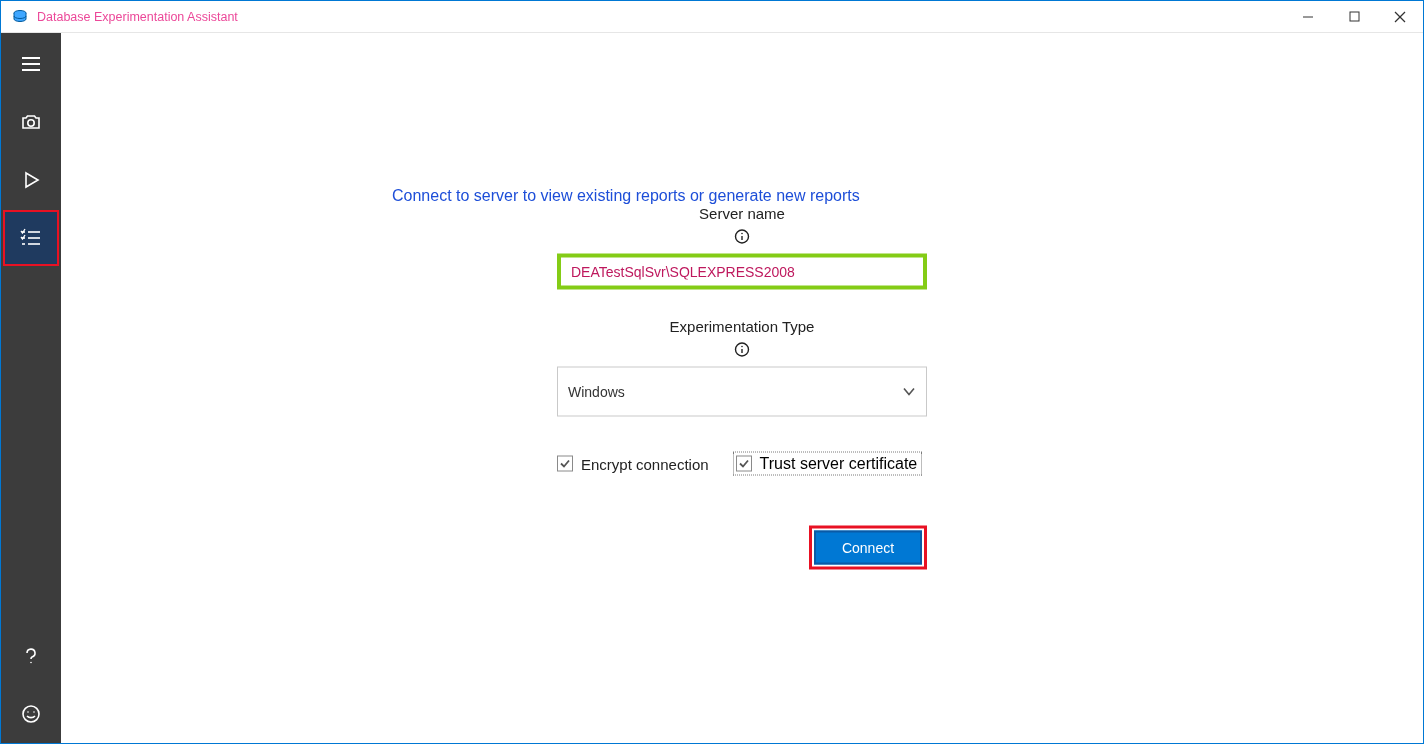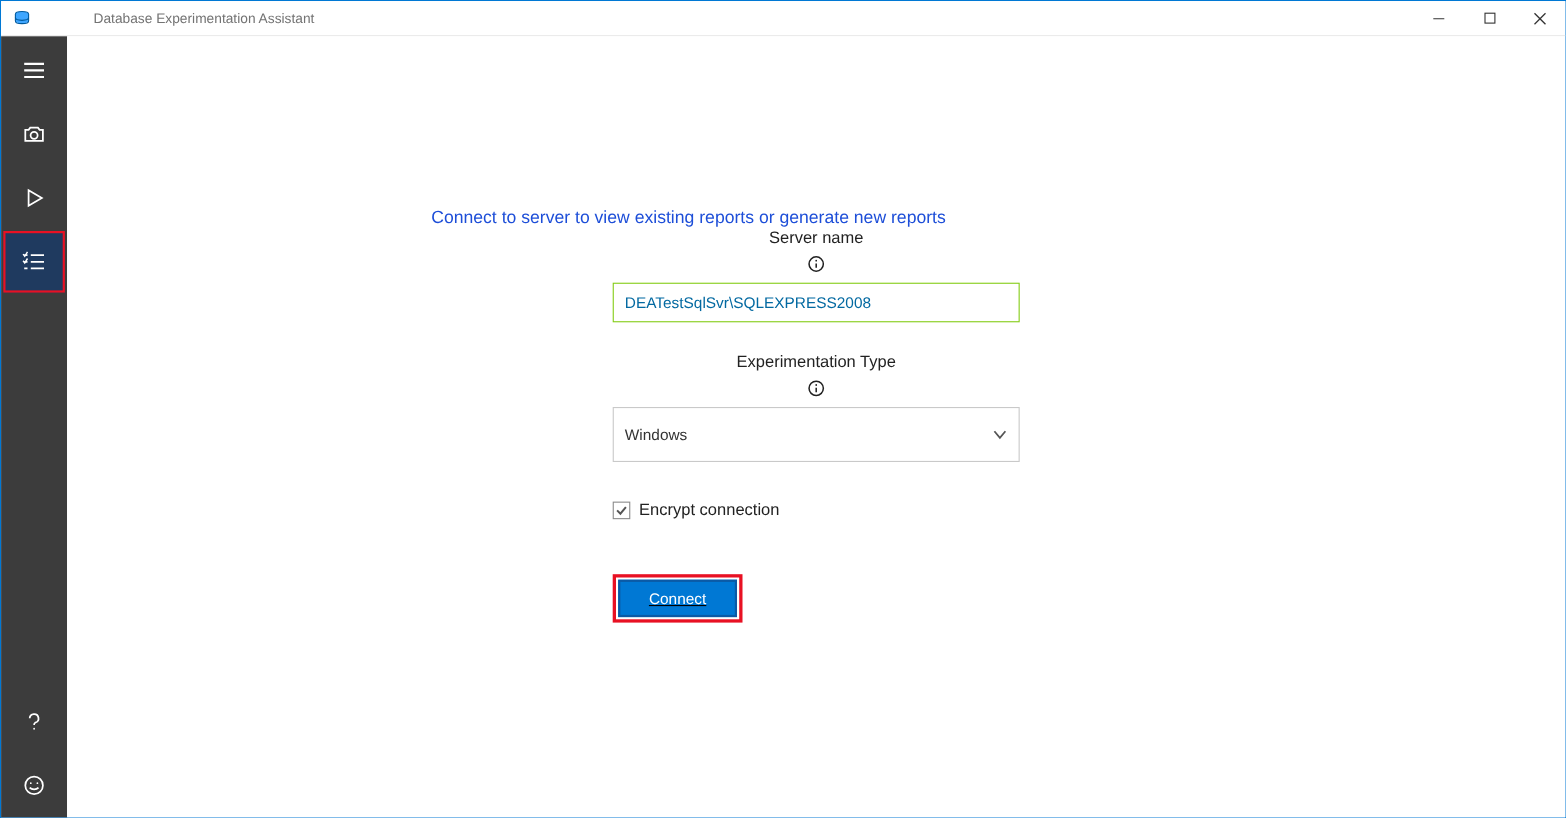--- a/index.html
+++ b/index.html
@@ -2,49 +2,49 @@
 <html><head>
   <meta charset="utf-8">
   <style>
     * { box-sizing: border-box; margin: 0; padding: 0; }
     html, body { width: 1424px; height: 744px; font-family: "Segoe UI", Arial, sans-serif; overflow: hidden; background: #fff; }
     .window { width: 100%; height: 100%; border: 1px solid #0078d4; display: flex; flex-direction: column; }
 
     
     .titlebar { height: 32px; display: flex; align-items: center; background: #fff; border-bottom: 1px solid #e6e6e6; }
     .titlebar .app-icon { width: 18px; height: 18px; margin: 0 8px 0 10px; display:flex; align-items:center; justify-content:center; }
-    .titlebar .title { font-size: 12.5px; color: #737373; flex: 0 0 auto; margin-left: 48px; }
+    .titlebar .title { font-size: 12.5px; color: #ec4899; flex: 0 0 auto; }
     .titlebar .spacer { flex: 1; }
     .win-btn { width: 46px; height: 32px; display:flex; align-items:center; justify-content:center; color:#333; }
 
     
     .body { flex:1; display:flex; }
     .sidebar { width: 60px; background:#3c3c3c; display:flex; flex-direction:column; align-items:center; padding-top:2px; }
     .sb-item { width:56px; height:56px; display:flex; align-items:center; justify-content:center; color:#fff; margin:1px 0; }
     .sb-item.hl { outline: 2px solid #e81123; outline-offset: -2px; background:#1f3a5f; }
     .sb-spacer { flex:1; }
 
     
     .main { flex:1; position:relative; background:#fff; }
     .center { position:absolute; left:50%; top:50%; transform:translate(-50%, -50%); width: 700px; margin-top: -10px; }
     .hint { font-size:16px; color:#1d4ed8; }
     .form { width: 370px; margin: 0 auto; }
     .label-row { display:flex; align-items:center; gap:6px; font-size:15px; color:#222; margin-bottom:8px;flex-direction:column; }
     .info-icon { width:18px; height:18px; display:inline-flex; align-items:center; justify-content:center; }
-    .text-input { width:100%; height:36px; border:1px solid #84cc16; padding:0 10px; font-size:14px; color:#0369a1; outline:none; background:#fff; }
+    .text-input { width:100%; height:36px; border:4px solid #84cc16; padding:0 10px; font-size:14px; color:#be185d; outline:none; background:#fff; }
     .select { position:relative; width:100%; height:50px; border:1px solid #c9c9c9; display:flex; align-items:center; justify-content:space-between; padding:0 10px; font-size:14px; color:#333; background:#fff; }
     .chev { width:14px; height:14px; }
     .gap { height: 28px; }
     .checks { display:flex; gap: 24px; margin-top: 35px; }
     .check { display:flex; align-items:center; gap:8px; font-size:15px; color:#222; }
     .checkbox { width:16px; height:16px; border:1px solid #8a8a8a; display:flex; align-items:center; justify-content:center; background:#fff; }
     .checkmark { width:12px; height:12px; }
     .trust-wrap { border: 1px dotted #7a7a7a; padding: 2px 4px 2px 2px; display:flex; align-items:center; gap: 8px; }
 
-    .connect-wrap { margin-top: 50px; display:flex; justify-content:flex-start;text-decoration:underline; }
+    .connect-wrap { margin-top: 50px; display:flex; justify-content:flex-end; }
     .connect-hl { border: 3px solid #e81123; padding: 2px; }
     .connect-btn { width: 108px; height: 34px; background:#0078d4; color:#fff; border: 2px solid #0b5aa6; font-size:14px; display:flex; align-items:center; justify-content:center; }
 
     svg { display:block; }
   </style>
 </head>
 <body>
 
 <div class="window">
 
@@ -165,20 +165,28 @@
 
           <div class="checks">
             <div class="check">
               <span class="checkbox">
                 <svg class="checkmark" viewBox="0 0 12 12" fill="none" stroke="#555" stroke-width="1.8">
                     <polyline points="2,6 5,9 10,3"></polyline>
                   </svg>
               </span>
               <span>Encrypt connection</span>
             </div>
+            <div class="trust-wrap">
+              <span class="checkbox">
+                <svg class="checkmark" viewBox="0 0 12 12" fill="none" stroke="#555" stroke-width="1.8">
+                    <polyline points="2,6 5,9 10,3"></polyline>
+                  </svg>
+              </span>
+              <span>Trust server certificate</span>
+            </div>
           </div>
 
           <div class="connect-wrap">
             <div class="connect-hl">
               <div class="connect-btn">
                 <span>Connect</span>
               </div>
             </div>
           </div>
         </div>

